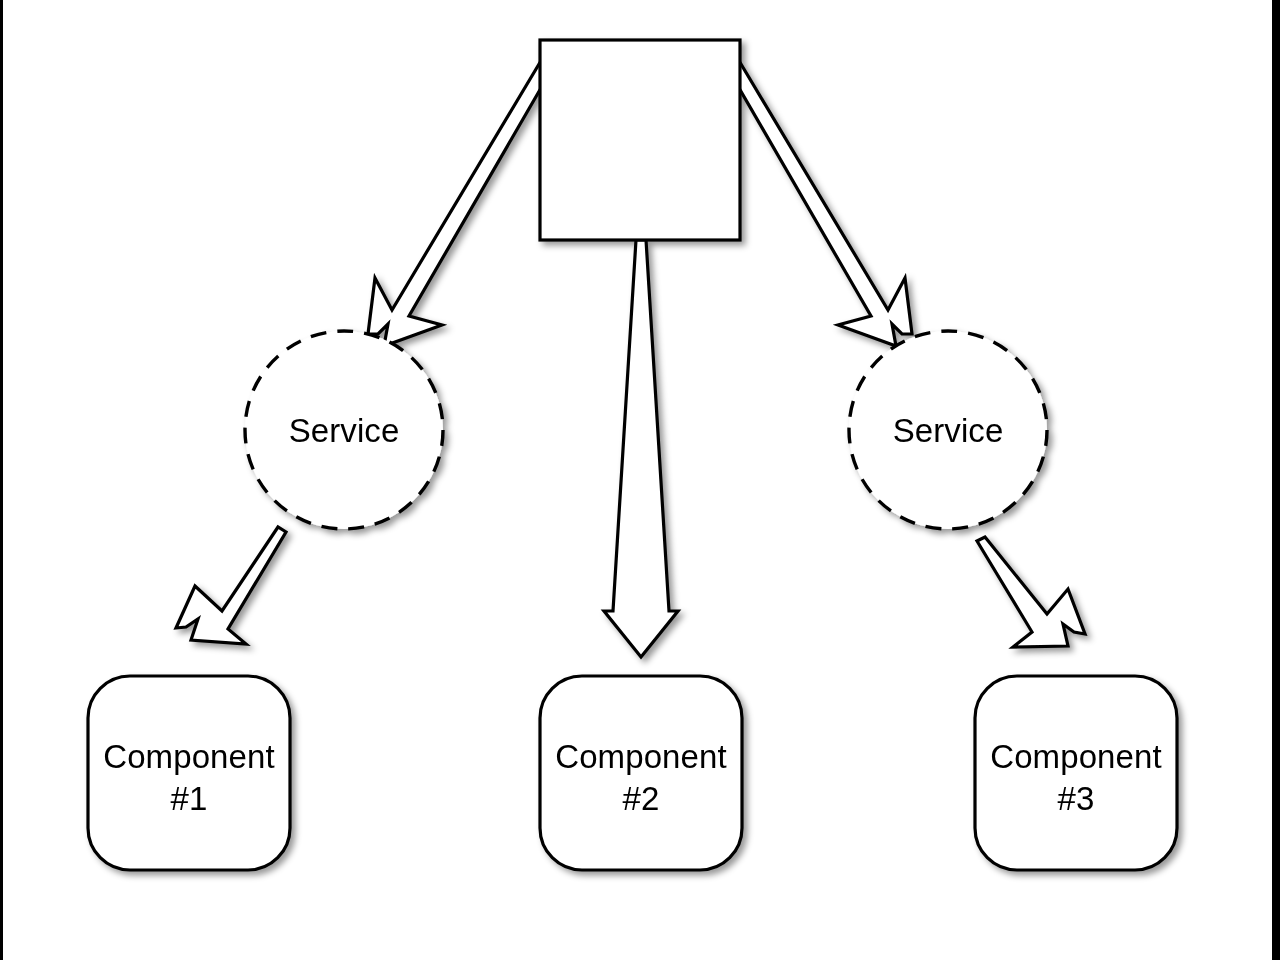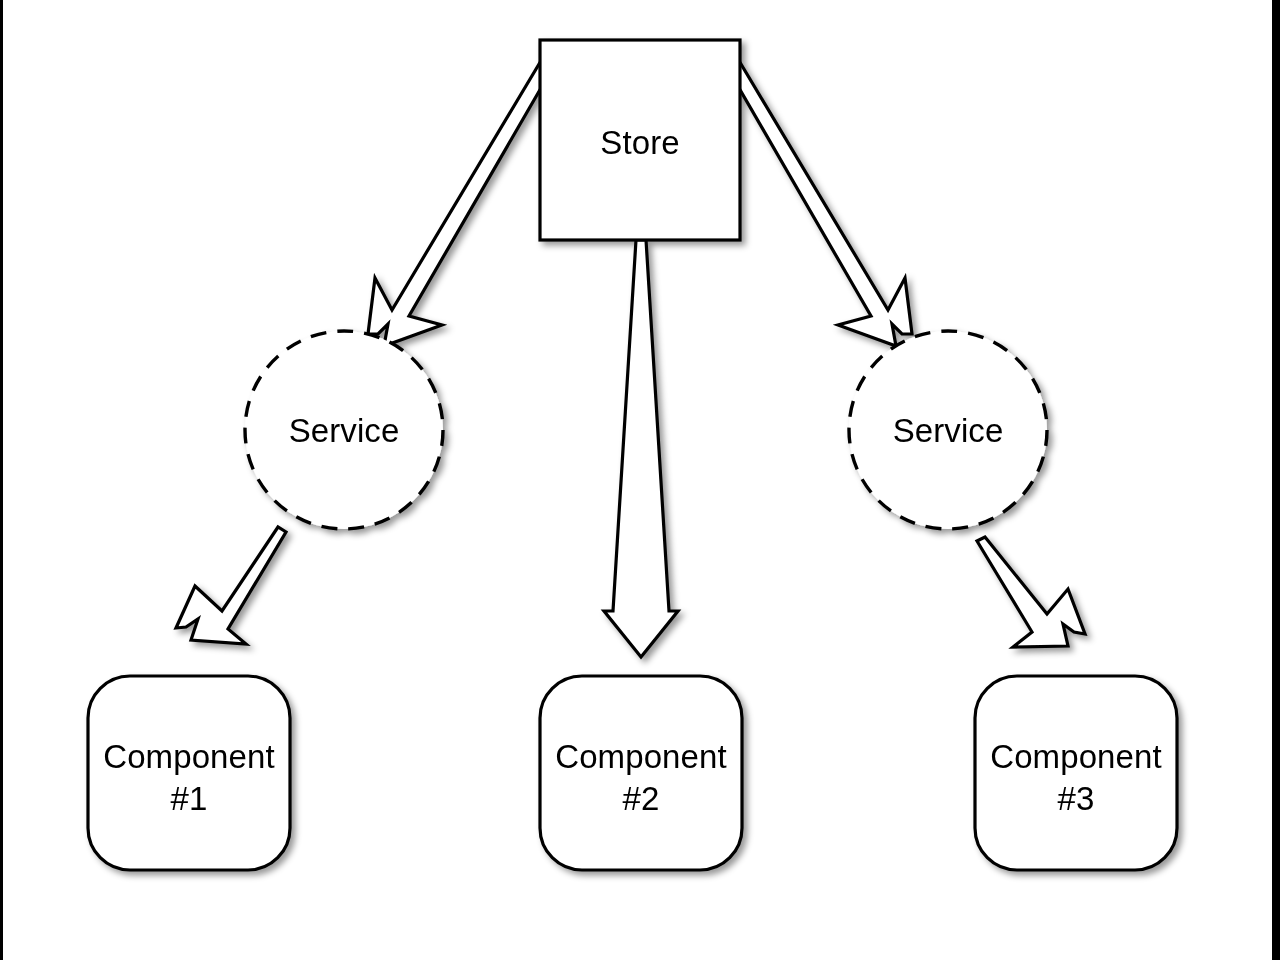--- a/index.html
+++ b/index.html
@@ -177,21 +177,20 @@
       <circle class="node-shape dashed" cx="948" cy="430" r="99"></circle>
 
       <rect class="node-shape" x="88" y="676" width="202" height="194" rx="42" ry="42"></rect>
 
       <rect class="node-shape" x="540" y="676" width="202" height="194" rx="42" ry="42"></rect>
 
       <rect class="node-shape" x="975" y="676" width="202" height="194" rx="42" ry="42"></rect>
     </g>
   </svg>
 
-  <div class="node-label label-store">Store</div>
 
   <div class="node-label label-svc-a">Service</div>
 
   <div class="node-label label-svc-b">Service</div>
 
   <div class="node-label label-cmp-1">
     <span class="line1">Component</span>
     <span class="line2">#1</span>
   </div>
 

